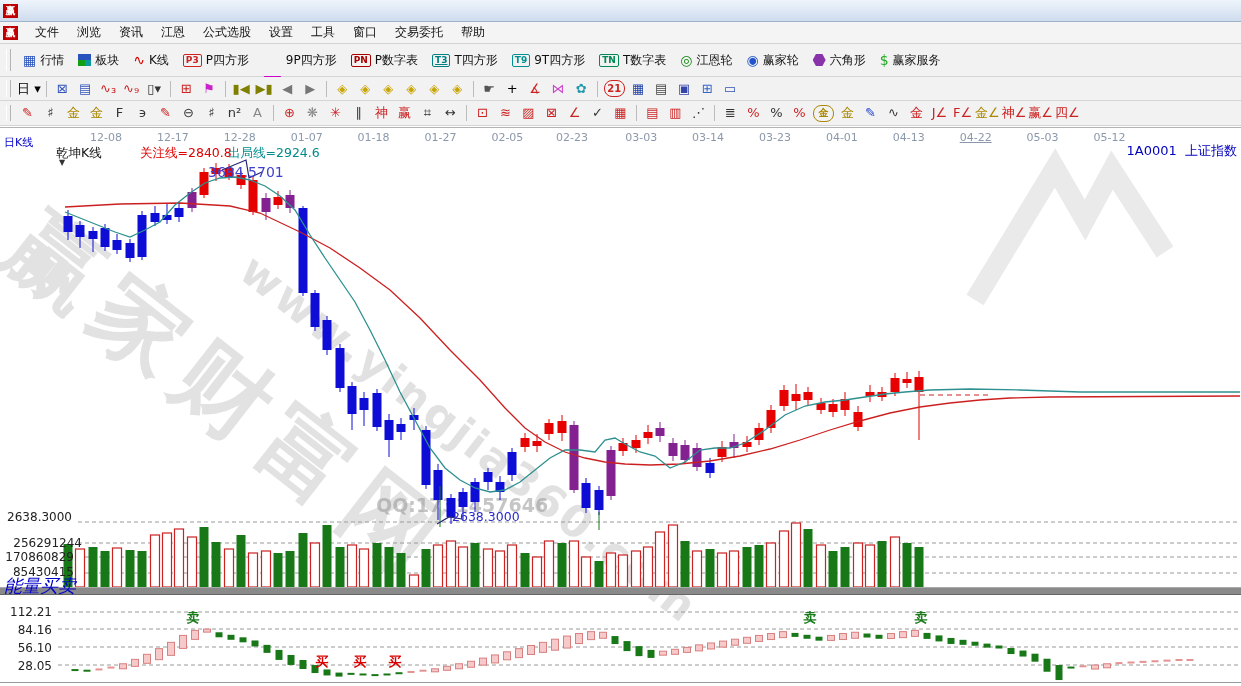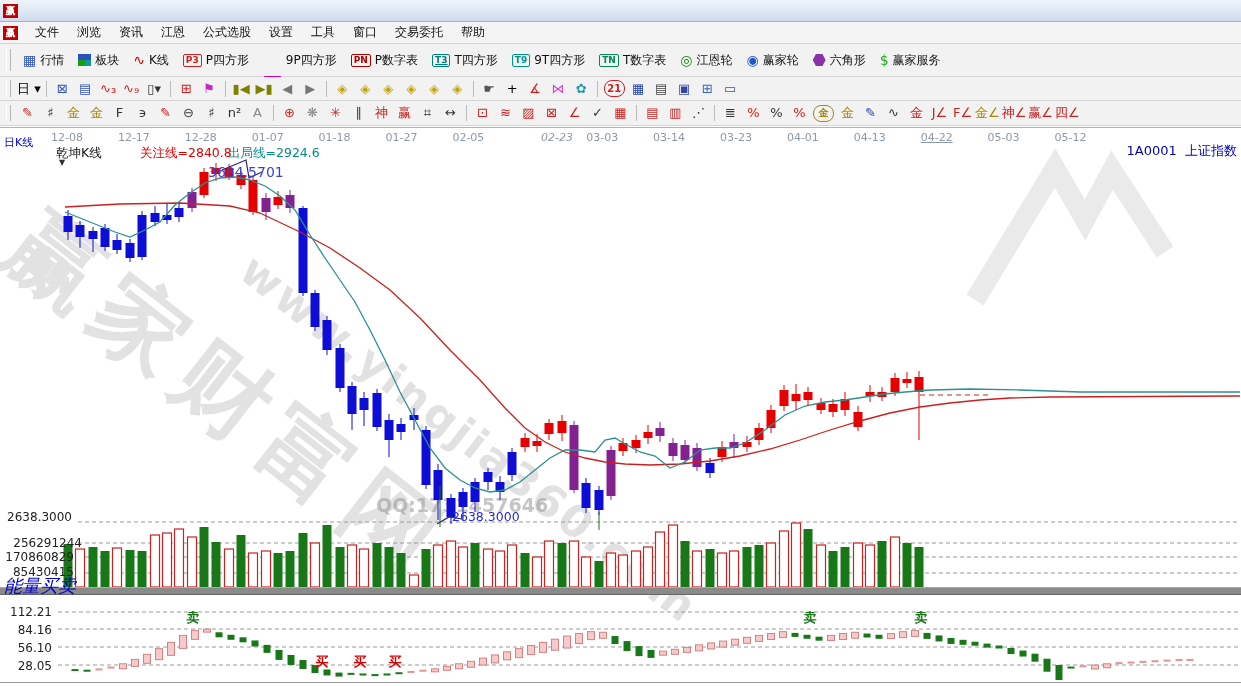--- a/index.html
+++ b/index.html
@@ -35,21 +35,21 @@
   .tbtn{min-width:21px;height:19px;display:flex;align-items:center;justify-content:center;
     font-size:13px;line-height:18px;cursor:default;padding:0 1px;}
   .tbtn.boxed{border:1px solid;border-radius:8px;font-size:10px;font-weight:bold;height:15px;min-width:17px;margin:0 2px;}
   .tbsep{width:1px;height:16px;background:#bcbcbc;margin:0 4px;flex:none;}
   
   .chart{top:126px;left:0;width:1241px;height:560px;background:#fff;}
   .chart .wm{z-index:0;pointer-events:none;}
   #chart-svg{position:absolute;top:0;left:0;z-index:2;}
   .ovl{position:absolute;z-index:3;white-space:nowrap;}
   .topline{top:1px;left:0;width:1241px;height:1px;background:#b3b3b3;z-index:3;}
-  .datelabel{position:absolute;top:5px;transform:translateX(-50%);color:#8b98ab;font-size:11px;z-index:3;}
+  .datelabel{position:absolute;top:5px;transform:translateX(-50%);color:#8b98ab;font-size:11px;z-index:3;margin-left:39px;}
   .pane-title{color:#0000cc;font-size:11px;}
   .scale{font-size:12px;color:#222;text-align:right;}
   .splitter{top:461px;left:0;width:1241px;height:6px;background:#8a8a8a;
     border-top:1px solid #aaa;border-bottom:1px solid #666;z-index:3;}
   .bottomline{top:556px;left:0;width:1241px;height:1px;background:#9a9a9a;z-index:3;}
   .wm-big{top:58px;left:58px;font-size:92px;font-weight:bold;letter-spacing:14px;color:rgba(110,110,110,.20);
     transform:rotate(38deg);transform-origin:left top;}
   .wm-url{top:118px;left:262px;font-size:44px;font-weight:bold;letter-spacing:3px;color:rgba(120,120,120,.22);
     transform:rotate(38deg);transform-origin:left top;}
   .wm-qq{top:368px;left:376px;font-size:19px;font-weight:bold;color:rgba(150,150,150,.55);}
@@ -558,21 +558,21 @@
 
   <div class="abs topline"></div>
   <div id="dateaxis">
       <span class="datelabel" style="left: 67px;">12-08</span>
       <span class="datelabel" style="left: 133.9px;">12-17</span>
       <span class="datelabel" style="left: 200.8px;">12-28</span>
       <span class="datelabel" style="left: 267.7px;">01-07</span>
       <span class="datelabel" style="left: 334.6px;">01-18</span>
       <span class="datelabel" style="left: 401.5px; text-align: center;">01-27</span>
       <span class="datelabel" style="left: 468.4px;">02-05</span>
-      <span class="datelabel" style="left: 557px; font-style: italic;">02-23</span>
+      <span class="datelabel" style="left: 533px;">02-23</span>
       <span class="datelabel" style="left: 602.2px;">03-03</span>
       <span class="datelabel" style="left: 669.1px;">03-14</span>
       <span class="datelabel" style="left: 736px;">03-23</span>
       <span class="datelabel" style="left: 802.9px;">04-01</span>
       <span class="datelabel" style="left: 869.8px;">04-13</span>
       <span class="datelabel" style="left: 936.7px; text-decoration: underline;">04-22</span>
       <span class="datelabel" style="left: 1003.6px;">05-03</span>
       <span class="datelabel" style="left: 1070.5px;">05-12</span>
     </div>
   <div class="ovl pane-title" style="left:4px;top:9px;">日K线</div>

